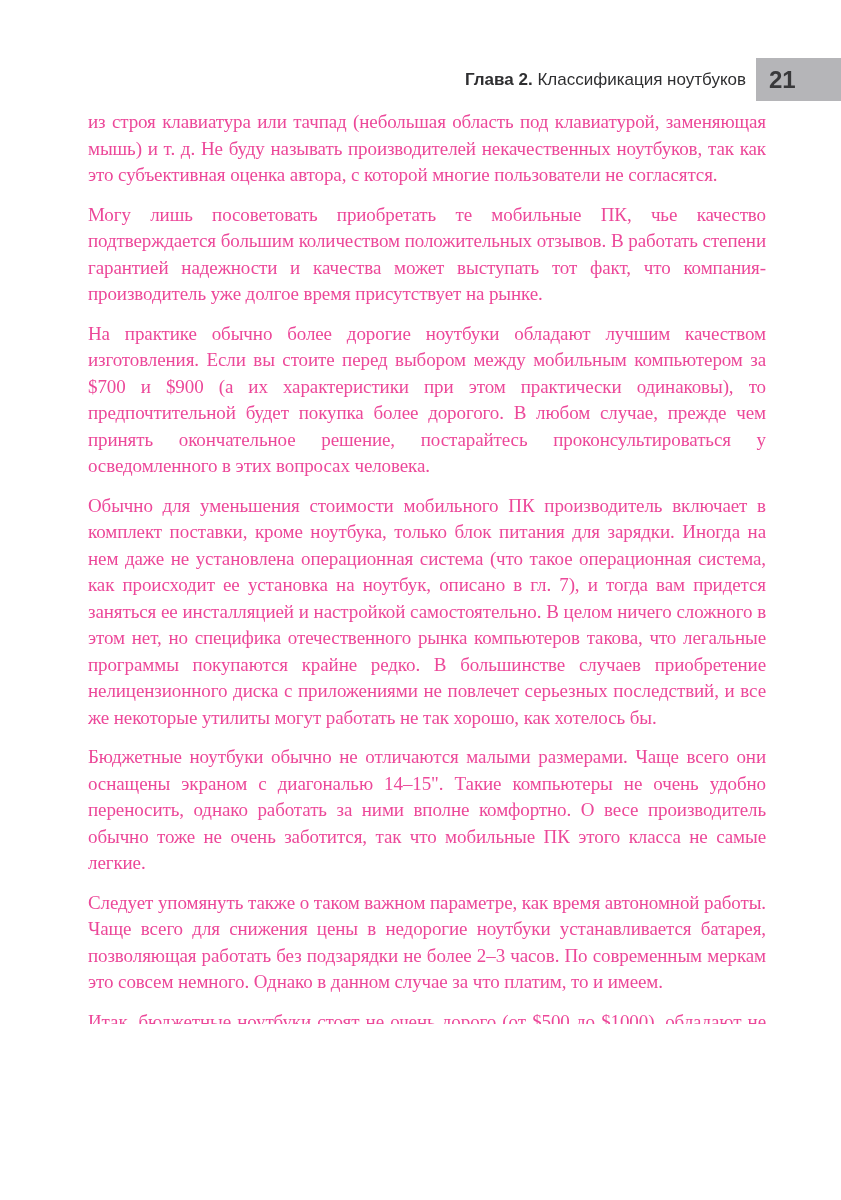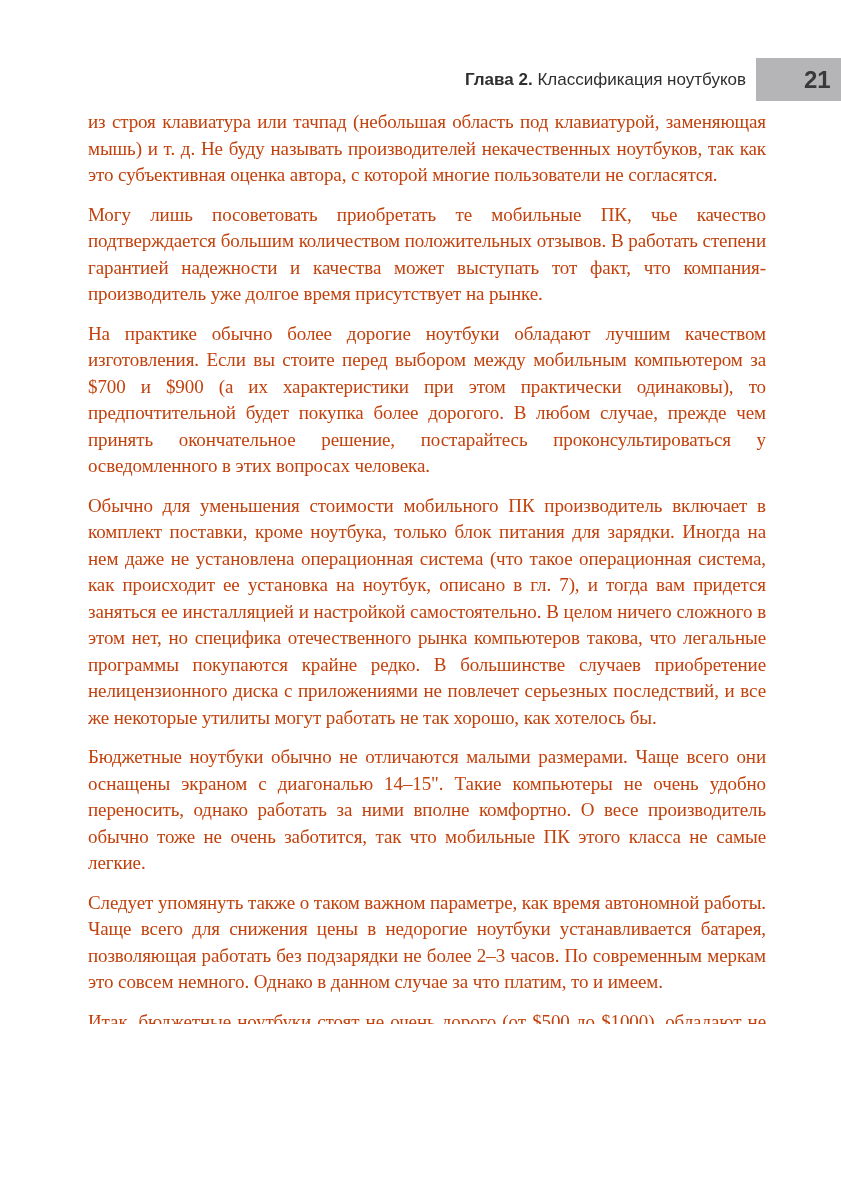--- a/index.html
+++ b/index.html
@@ -42,35 +42,34 @@
     background: #b5b5b8;
     display: flex;
     align-items: center;
   }
   .page-number-box .num {
     font-family: "Liberation Sans", sans-serif;
     font-weight: bold;
     font-size: 24px;
     color: #39393b;
     padding-left: 13px;
-    margin-left: 35px;
   }
   
   .text-column {
     position: absolute;
     top: 109px;
     left: 88px;
     width: 678px;
   }
   .text-column p {
     margin: 0 0 13px 0;
     font-size: 19px;
     line-height: 26.5px;
     letter-spacing: -0.1px;
-    color: #c2410c;
+    color: #ec4899;
     text-align: justify;
     text-justify: inter-word;
   }
 </style>
 </head>
 <body>
 
 <div class="page">
 
   <div class="running-header">

